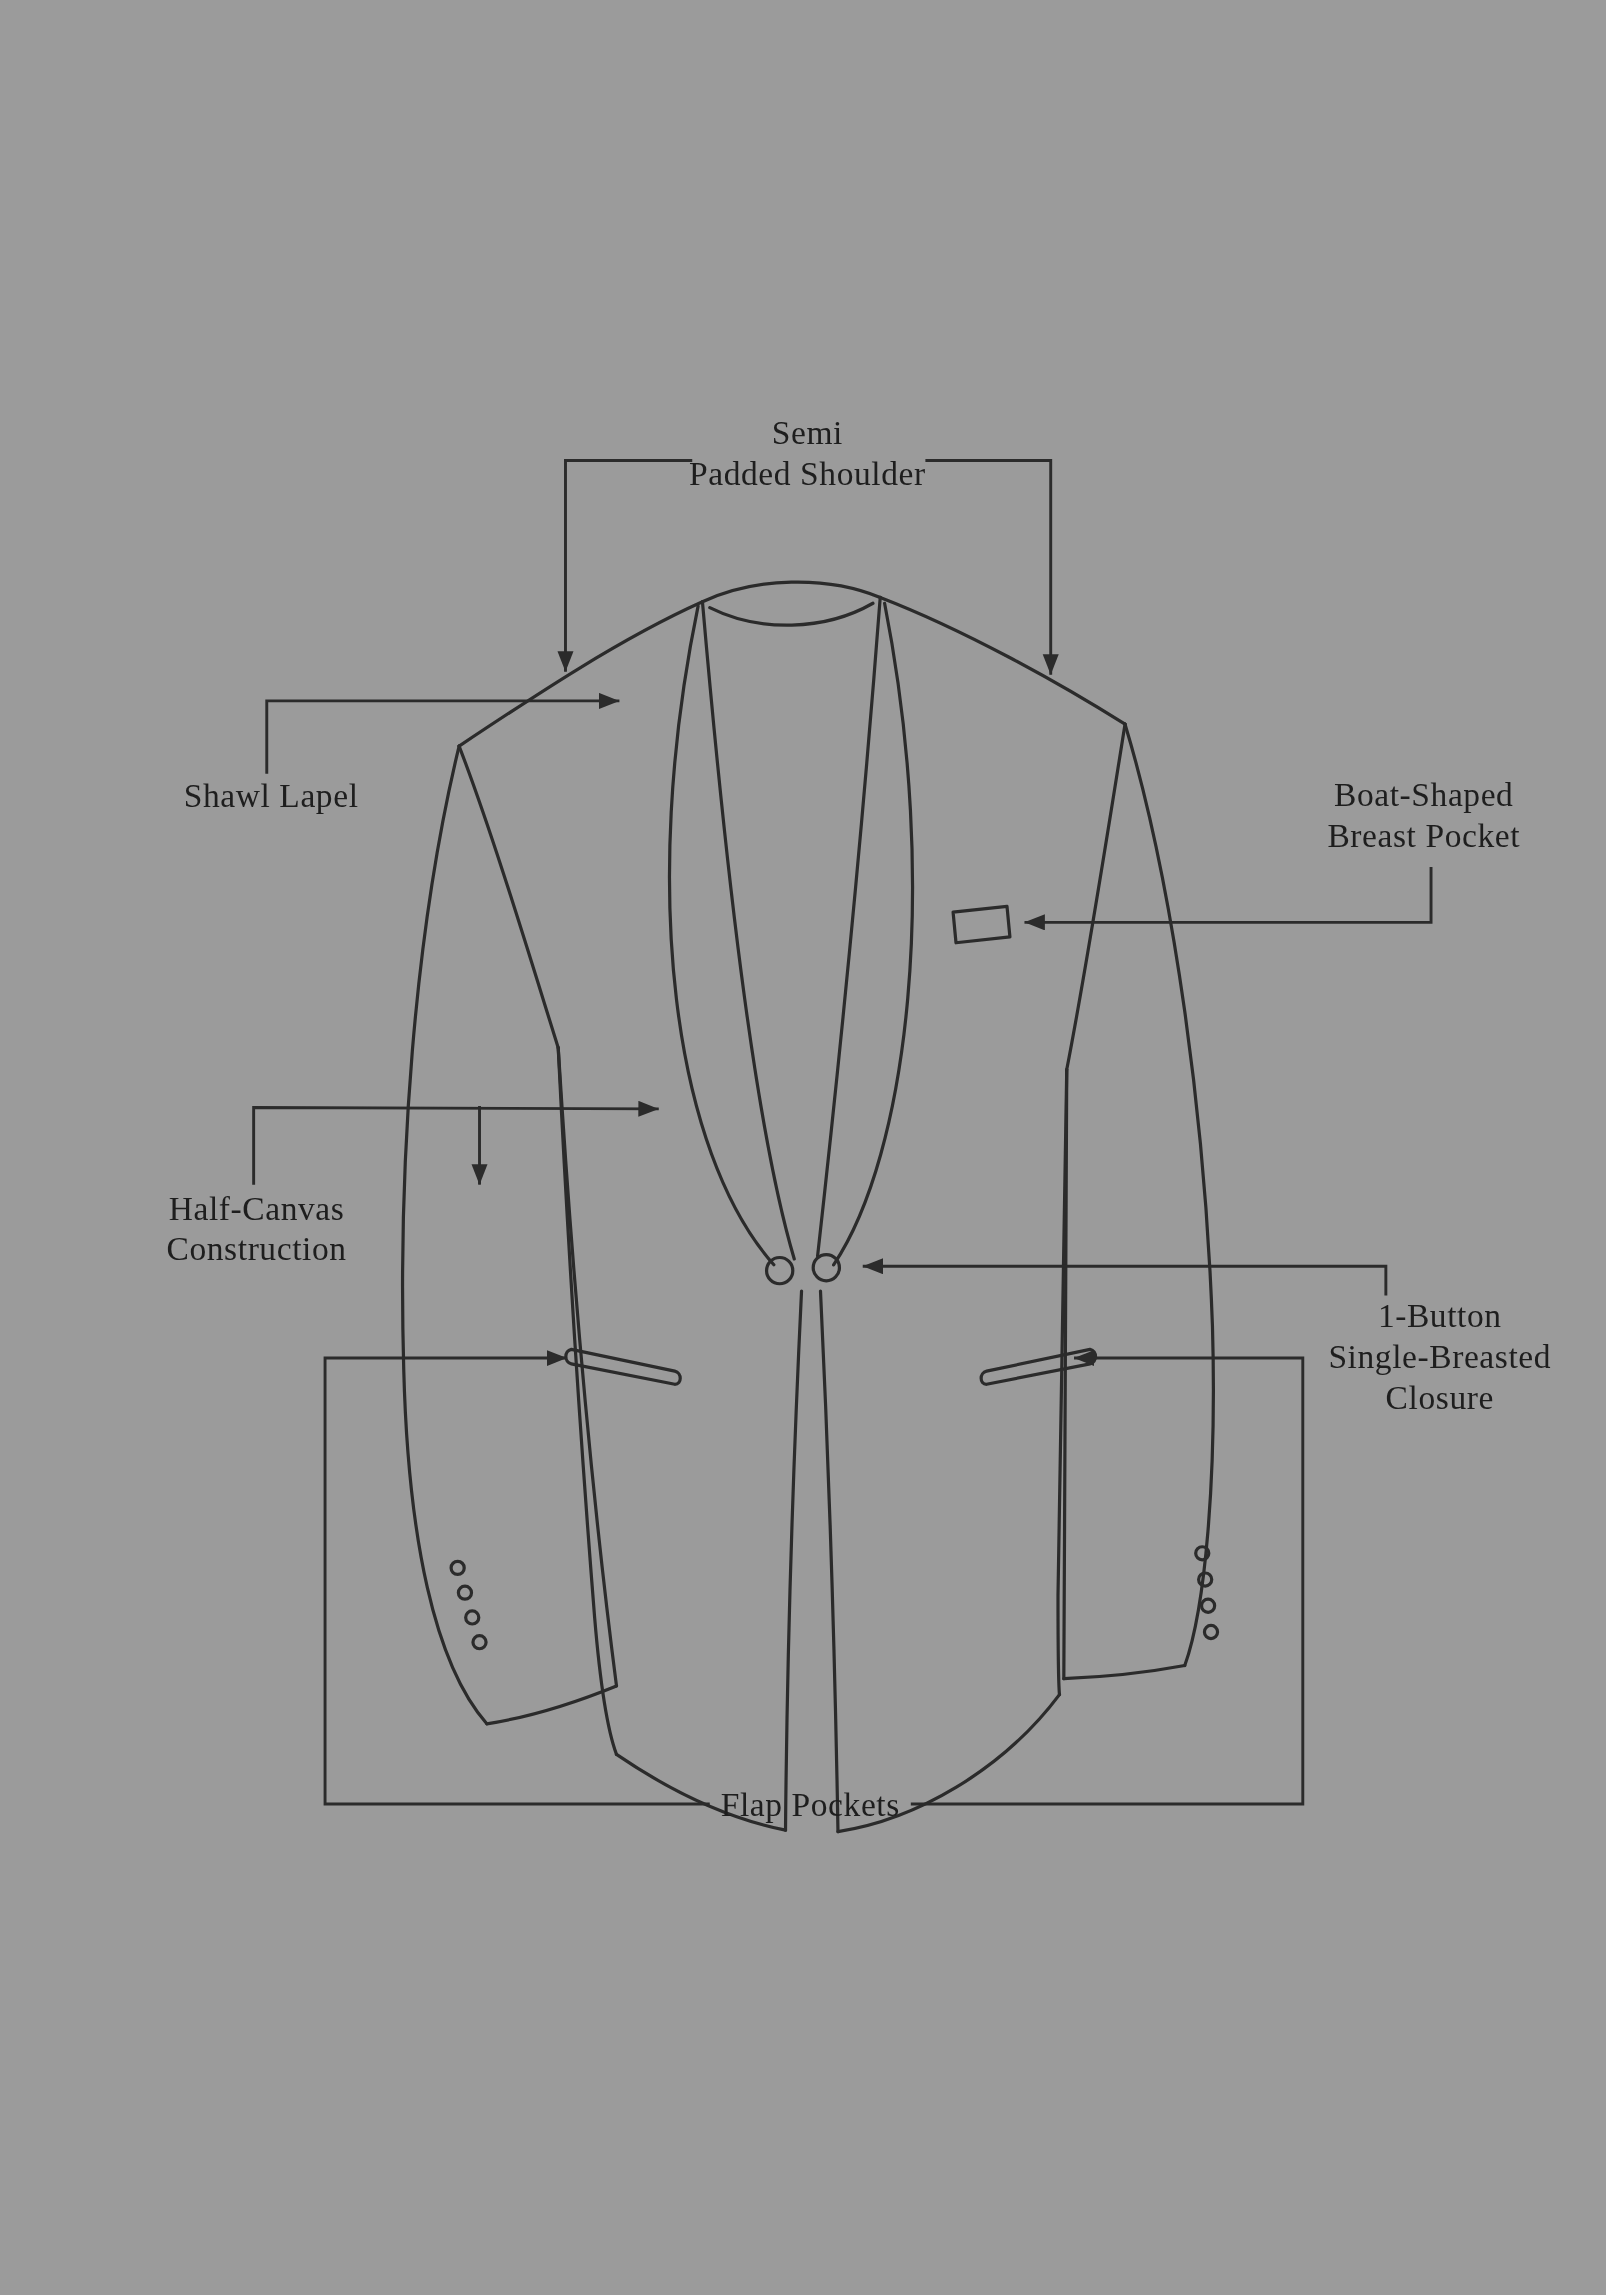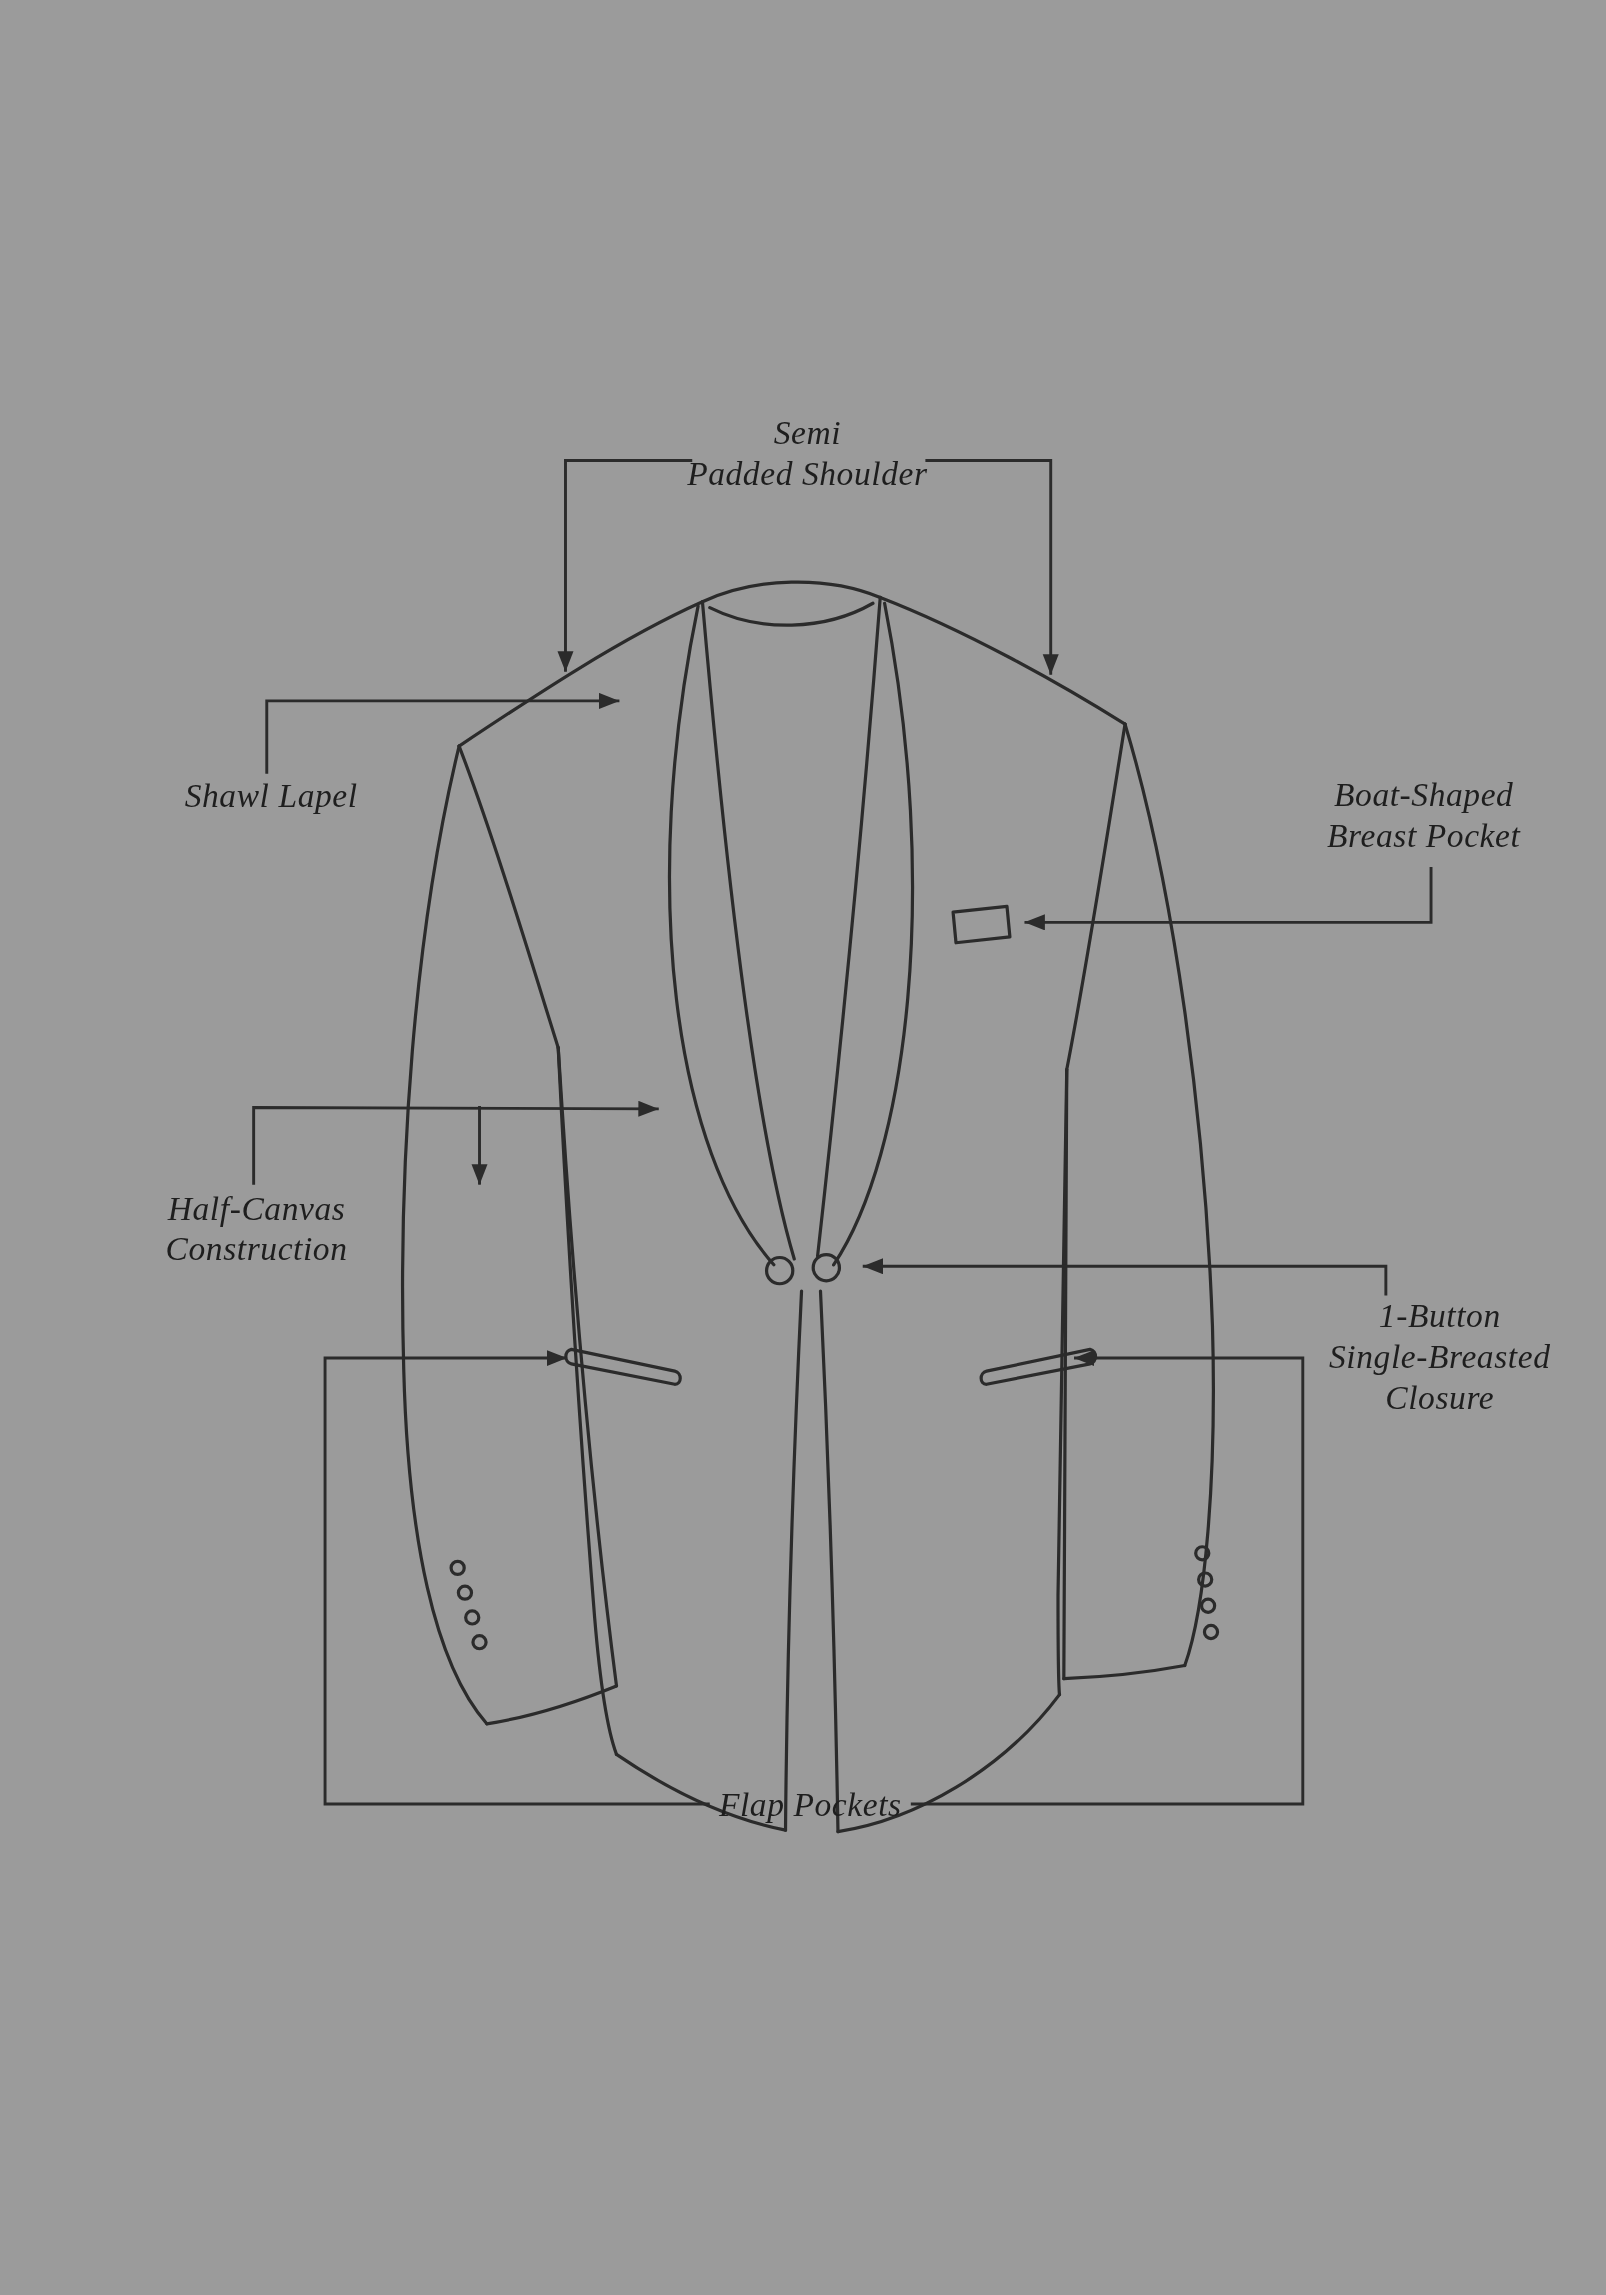--- a/index.html
+++ b/index.html
@@ -1,16 +1,16 @@
 <!DOCTYPE html>
 <html style="font-size:7.3px"><head>
 <meta charset="utf-8">
 <style>
   html, body { height: 100%; margin: 0; padding: 0; background: #9b9b9b; }
-  .stage { width: 100vw; height: 100vh; overflow: hidden; font-style: italic; }
+  .stage { width: 100vw; height: 100vh; overflow: hidden; }
   svg { width: 100%; height: 100%; display: block; }
   .labels text {
     font-family: "Liberation Serif", "DejaVu Serif", serif;
     font-size: 23px;
     letter-spacing: 0.4px;
   }
   .art path, .art circle { fill: none; stroke-width: 2.2; }
   .callouts path { fill: none; stroke-width: 2; }
 </style>
 </head>

